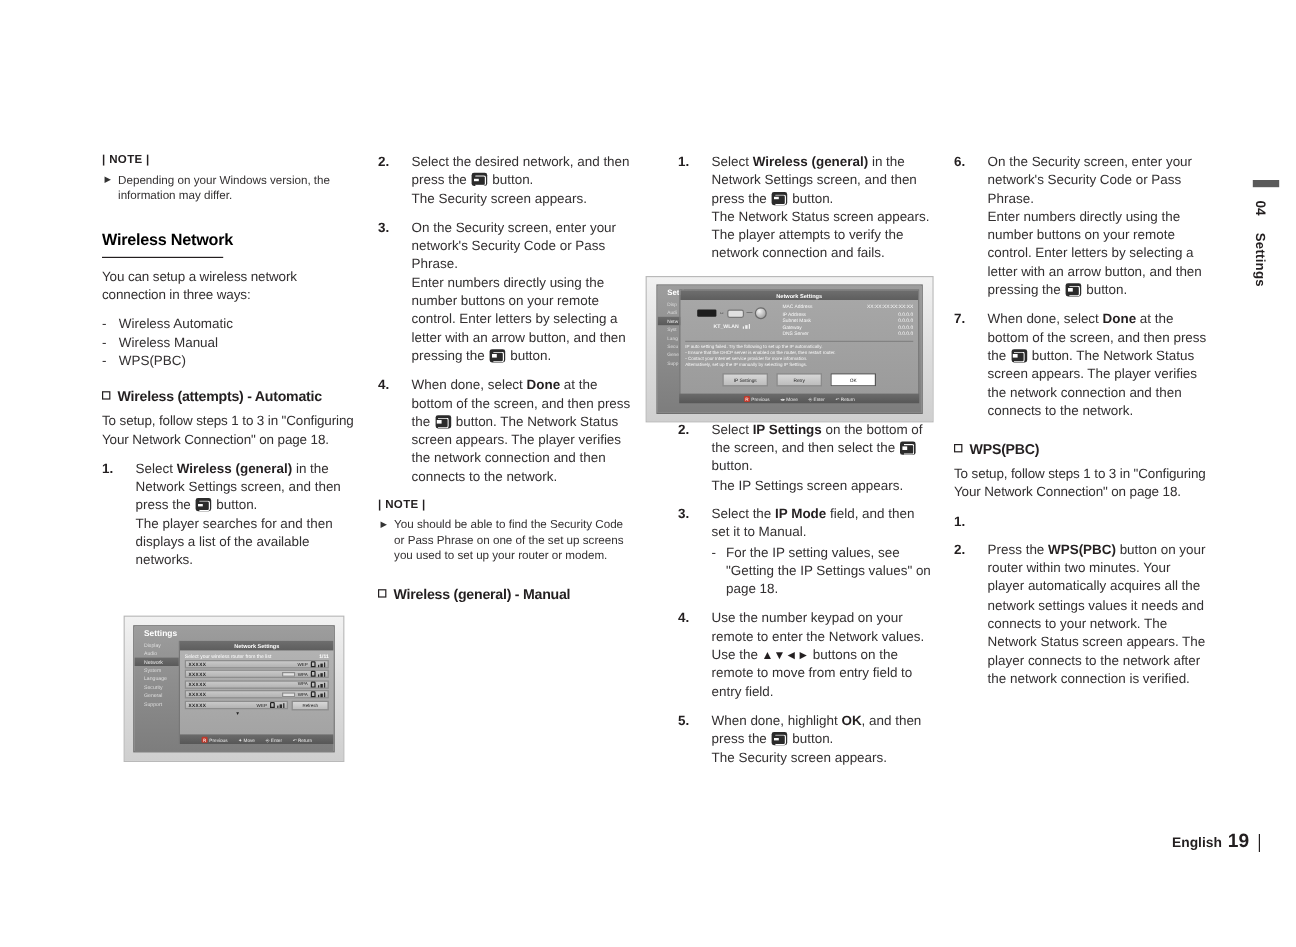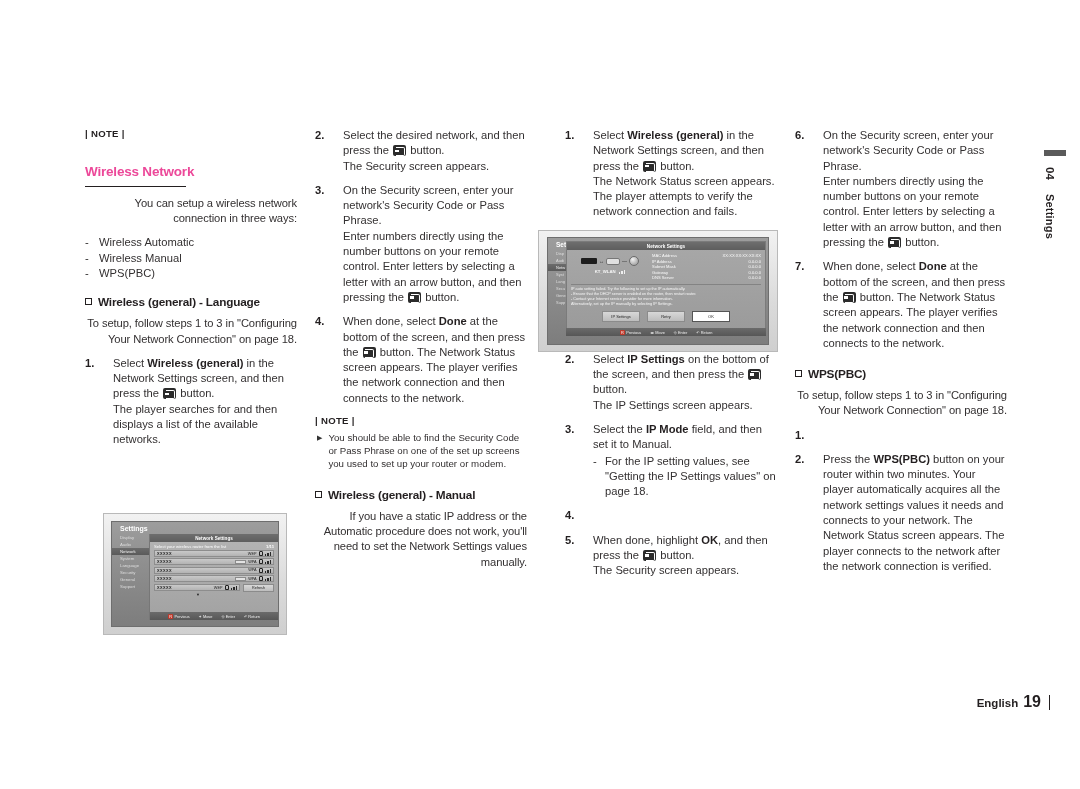--- a/index.html
+++ b/index.html
@@ -17,36 +17,36 @@
   
   .col { position:absolute; top:128px; width:212px; }
   #col1 { left:85px; }
   #col2 { left:315px; }
   #col3 { left:565px; }
   #col4 { left:795px; }
 
   
   .body-t {
     font-size:11.2px; line-height:15.2px; color:#333031;
-    margin:0 0 0 0; letter-spacing:-0.1px;text-align:right;
+    margin:0 0 0 0; letter-spacing:-0.1px;
   }
   .para { margin-bottom:9px; }
 
   
   .note-title {
     font-size:9.6px; font-weight:bold; letter-spacing:0.3px;
     color:#231f20; margin-bottom:5px;
   }
   .note-row { display:flex; gap:6px; margin-bottom:2px; }
   .note-bullet { font-size:7px; line-height:14px; color:#333; flex:0 0 auto; padding-left:2px;}
   .note-text { font-size:9.7px; line-height:13px; color:#333031; }
 
   
   h2.sec {
-    font-size:13.5px; font-weight:bold; color:#ec4899;
+    font-size:13.5px; font-weight:bold; color:#000000;
     margin:20px 0 4px 0; padding-bottom:3px; letter-spacing:-0.2px;
     display:inline-block;
   }
   .sec-rule { border-bottom:1.6px solid #231f20; width:101px; margin-bottom:9px; }
 
   h3.sub {
     font-size:11.8px; font-weight:bold; color:#231f20;
     margin:14px 0 7px 0; letter-spacing:-0.2px;
     display:flex; gap:6px; align-items:baseline;
   }
@@ -162,20 +162,24 @@
 </style>
 </head>
 <body>
 
 <div class="page">
 
   <div class="col" id="col1">
 
     <div>
       <div class="note-title">| NOTE |</div>
+      <div class="note-row">
+        <span class="note-bullet">▶</span>
+        <span class="note-text">Depending on your Windows version, the information may differ.</span>
+      </div>
     </div>
 
     <h2 class="sec">Wireless Network</h2>
     <div class="sec-rule"></div>
 
     <p class="body-t para">You can setup a wireless network connection in three ways:</p>
 
     <div style="margin-bottom:9px;">
       <div class="dash-row">
           <span class="d">-</span>
@@ -187,21 +191,21 @@
         </div>
       <div class="dash-row">
           <span class="d">-</span>
           <span>WPS(PBC)</span>
         </div>
     </div>
 
 
     <h3 class="sub">
       <span class="sq"></span>
-      <span>Wireless (general) - Language</span>
+      <span>Wireless (attempts) - Automatic</span>
     </h3>
 
     <p class="body-t para">To setup, follow steps 1 to 3 in "Configuring Your Network Connection" on page 18.</p>
 
     <div class="step">
       <div class="num">1.</div>
       <div class="txt">
         <span>Select </span><b>Wireless (general)</b><span> in the Network Settings screen, and then press the </span><span class="ekey"></span><span> button.</span><br>
         <span>The player searches for and then displays a list of the available networks.</span>
       </div>
@@ -334,56 +338,58 @@
         <span class="note-bullet">▶</span>
         <span class="note-text">You should be able to find the Security Code or Pass Phrase on one of the set up screens you used to set up your router or modem.</span>
       </div>
     </div>
 
     <h3 class="sub" style="margin-top:18px;">
       <span class="sq"></span>
       <span>Wireless (general) - Manual</span>
     </h3>
 
-    <p class="body-t para">If you have a static IP address or the Automatic procedure does not work, you'll need to set the Network Settings values manually.</p>
   </div>
 
   <div class="col" id="col3">
 
     <div class="step">
       <div class="num">1.</div>
       <div class="txt">
         <span>Select </span><b>Wireless (general)</b><span> in the Network Settings screen, and then press the </span><span class="ekey"></span><span> button.</span><br>
         <span>The Network Status screen appears. The player attempts to verify the network connection and fails.</span>
       </div>
     </div>
 
     <div style="height:123px;"></div>
 
     <div class="step">
       <div class="num">2.</div>
       <div class="txt">
-        <span>Select </span><b>IP Settings</b><span> on the bottom of the screen, and then press the </span><span class="ekey"></span><span> button.</span><br>
+        <span>Select </span><b>IP Settings</b><span> on the bottom of the screen, and then select the </span><span class="ekey"></span><span> button.</span><br>
         <span>The IP Settings screen appears.</span>
       </div>
     </div>
 
     <div class="step">
       <div class="num">3.</div>
       <div class="txt">
         <span>Select the </span><b>IP Mode</b><span> field, and then set it to Manual.</span>
         <div class="sub-dash">
             <span class="d">-</span>
             <span>For the IP setting values, see "Getting the IP Settings values" on page 18.</span>
           </div>
       </div>
     </div>
 
     <div class="step">
       <div class="num">4.</div>
+      <div class="txt">
+        <span>Use the number keypad on your remote to enter the Network values. Use the </span><b class="arrows">▲▼◄►</b><span> buttons on the remote to move from entry field to entry field.</span>
+      </div>
     </div>
 
     <div class="step">
       <div class="num">5.</div>
       <div class="txt">
         <span>When done, highlight </span><b>OK</b><span>, and then press the </span><span class="ekey"></span><span> button.</span><br>
         <span>The Security screen appears.</span>
       </div>
     </div>
   </div>

